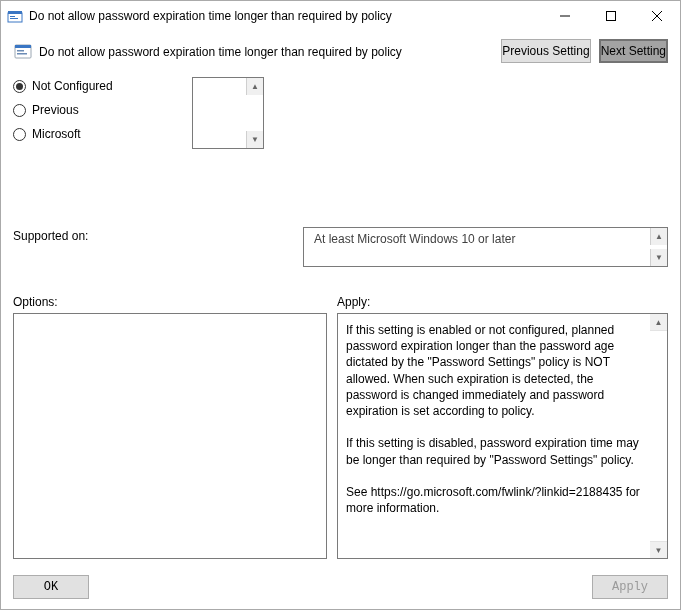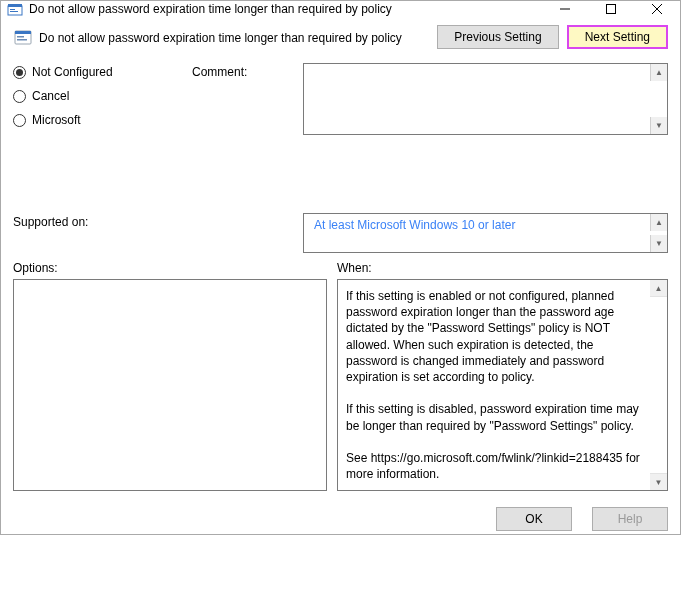--- a/index.html
+++ b/index.html
@@ -4,21 +4,21 @@
 <style>
   * { box-sizing: border-box; }
   html, body {
     margin: 0; padding: 0;
     font-family: "Segoe UI", Tahoma, sans-serif;
     font-size: 12px;
     color: #000;
     background: #fff;
   }
   .window {
-    width: 681px; height: 535px;
+    width: 681px; height: 610px;
     border: 1px solid #aaa;
     background: #fff;
     display: flex; flex-direction: column;
     position: relative;
   }
   .titlebar {
     height: 30px;
     display: flex; align-items: center;
     padding-left: 6px;
   }
@@ -51,30 +51,30 @@
     flex: none;
   }
   .policy-name {
     flex: 1;
     font-size: 12px;
     padding-top: 2px;
   }
   .nav-btns { display: flex; gap: 8px; }
   .btn {
     height: 24px;
-    padding: 0 16px;
+    padding: 0 0;
     background: #e1e1e1;
     border: 1px solid #adadad;
     font: inherit;
     display: inline-flex; align-items: center; justify-content: center;
     cursor: default;
   }
   .btn.primary {
-    border: 2px solid #d946ef;
-    background: #fef9c3;
+    border: 2px solid #737373;
+    background: #a3a3a3;
   }
   .btn.disabled { color: #9a9a9a; }
 
   .config-area {
     display: grid;
     grid-template-columns: 140px 72px 1fr;
     column-gap: 4px;
     row-gap: 8px;
     gap: 39px;
   }
@@ -93,31 +93,31 @@
   .field-label { padding-top: 2px; }
   .textbox {
     border: 1px solid #7a7a7a;
     background: #fff;
     font: inherit;
     resize: none;
     padding: 2px 4px;
   }
   .comment-box { height: 72px; position: relative; }
   .supported-box { height: 40px; position: relative; color:#000;}
-  .supported-box .inner { padding: 2px 6px; color:#3b82f6; }
+  .supported-box .inner { padding: 2px 6px; color:#404040; }
   .spinbtn {
     position: absolute; right: 0; width: 17px;
     border-left: 1px solid #cfcfcf;
     background: #f0f0f0;
     display: flex; align-items: center; justify-content: center;
     color: #666; font-size: 8px;
   }
 
   .mid-labels {
-    display: flex; margin-top: 8px;
+    display: flex; margin-top: 28px;
   }
   .mid-labels .col-left { width: 324px; }
   .panes {
     display: flex; gap: 10px; flex: 1; margin-top: 4px;
   }
   .pane {
     border: 1px solid #7a7a7a;
     background: #fff;
     position: relative;
   }
@@ -130,22 +130,22 @@
   }
   .scroll-up, .scroll-down {
     position: absolute; right: 0; width: 17px; height: 17px;
     background: #f0f0f0; display:flex;align-items:center;justify-content:center;
     color:#666; font-size:8px;
   }
   .scroll-up { top: 0; border-bottom:1px solid #e3e3e3;}
   .scroll-down { bottom: 0; border-top:1px solid #e3e3e3;}
 
   .footer {
-    display: flex; justify-content: flex-end;
-    gap: 20px; padding: 10px 12px;
+    display: flex; justify-content: space-between;
+    gap: 20px; padding: 10px 12px; font-family: Liberation Mono, monospace;
   }
   .footer .btn { width: 76px; }
 </style>
 </head>
 <body>
 
 <div class="window">
 
   <div class="titlebar">
     <span class="title-icon">
@@ -197,62 +197,61 @@
 
     <div class="config-area">
 
       <div class="radios" style="grid-row:1 / span 2;">
         <label class="radio-row">
           <span class="radio selected"></span>
           <span>Not Configured</span>
         </label>
         <label class="radio-row">
           <span class="radio"></span>
-          <span>Cancel</span>
+          <span>Previous</span>
         </label>
         <label class="radio-row">
           <span class="radio"></span>
           <span>Microsoft</span>
         </label>
       </div>
 
-      <div class="field-label">Comment:</div>
       <div class="textbox comment-box">
         <div class="spinbtn" style="top:0;height:17px;">▲</div>
         <div class="spinbtn" style="bottom:0;height:17px;">▼</div>
         <div style="padding:2px 6px;"></div>
       </div>
 
       <div class="field-label" style="text-align:left;grid-column:1 / span 2;">Supported on:</div>
       <div class="textbox supported-box">
         <div class="spinbtn" style="top:0;height:17px;">▲</div>
         <div class="spinbtn" style="bottom:0;height:17px;">▼</div>
         <div class="inner">At least Microsoft Windows 10 or later</div>
       </div>
 
     </div>
 
     <div class="mid-labels">
       <div class="col-left">Options:</div>
-      <div>When:</div>
+      <div>Apply:</div>
     </div>
 
     <div class="panes">
       <div class="pane left"></div>
       <div class="pane right">
         <div class="scroll-up">▲</div>
         <div class="help-text">If this setting is enabled or not configured, planned password expiration longer than the password age dictated by the "Password Settings" policy is NOT allowed. When such expiration is detected, the password is changed immediately and password expiration is set according to policy.
 
 If this setting is disabled, password expiration time may be longer than required by "Password Settings" policy.
 
 See https://go.microsoft.com/fwlink/?linkid=2188435 for more information.</div>
         <div class="scroll-down">▼</div>
       </div>
     </div>
 
   </div>
 
   <div class="footer">
     <button class="btn">OK</button>
-    <button class="btn disabled">Help</button>
+    <button class="btn disabled">Apply</button>
   </div>
 
 </div>
 
 </body></html>

